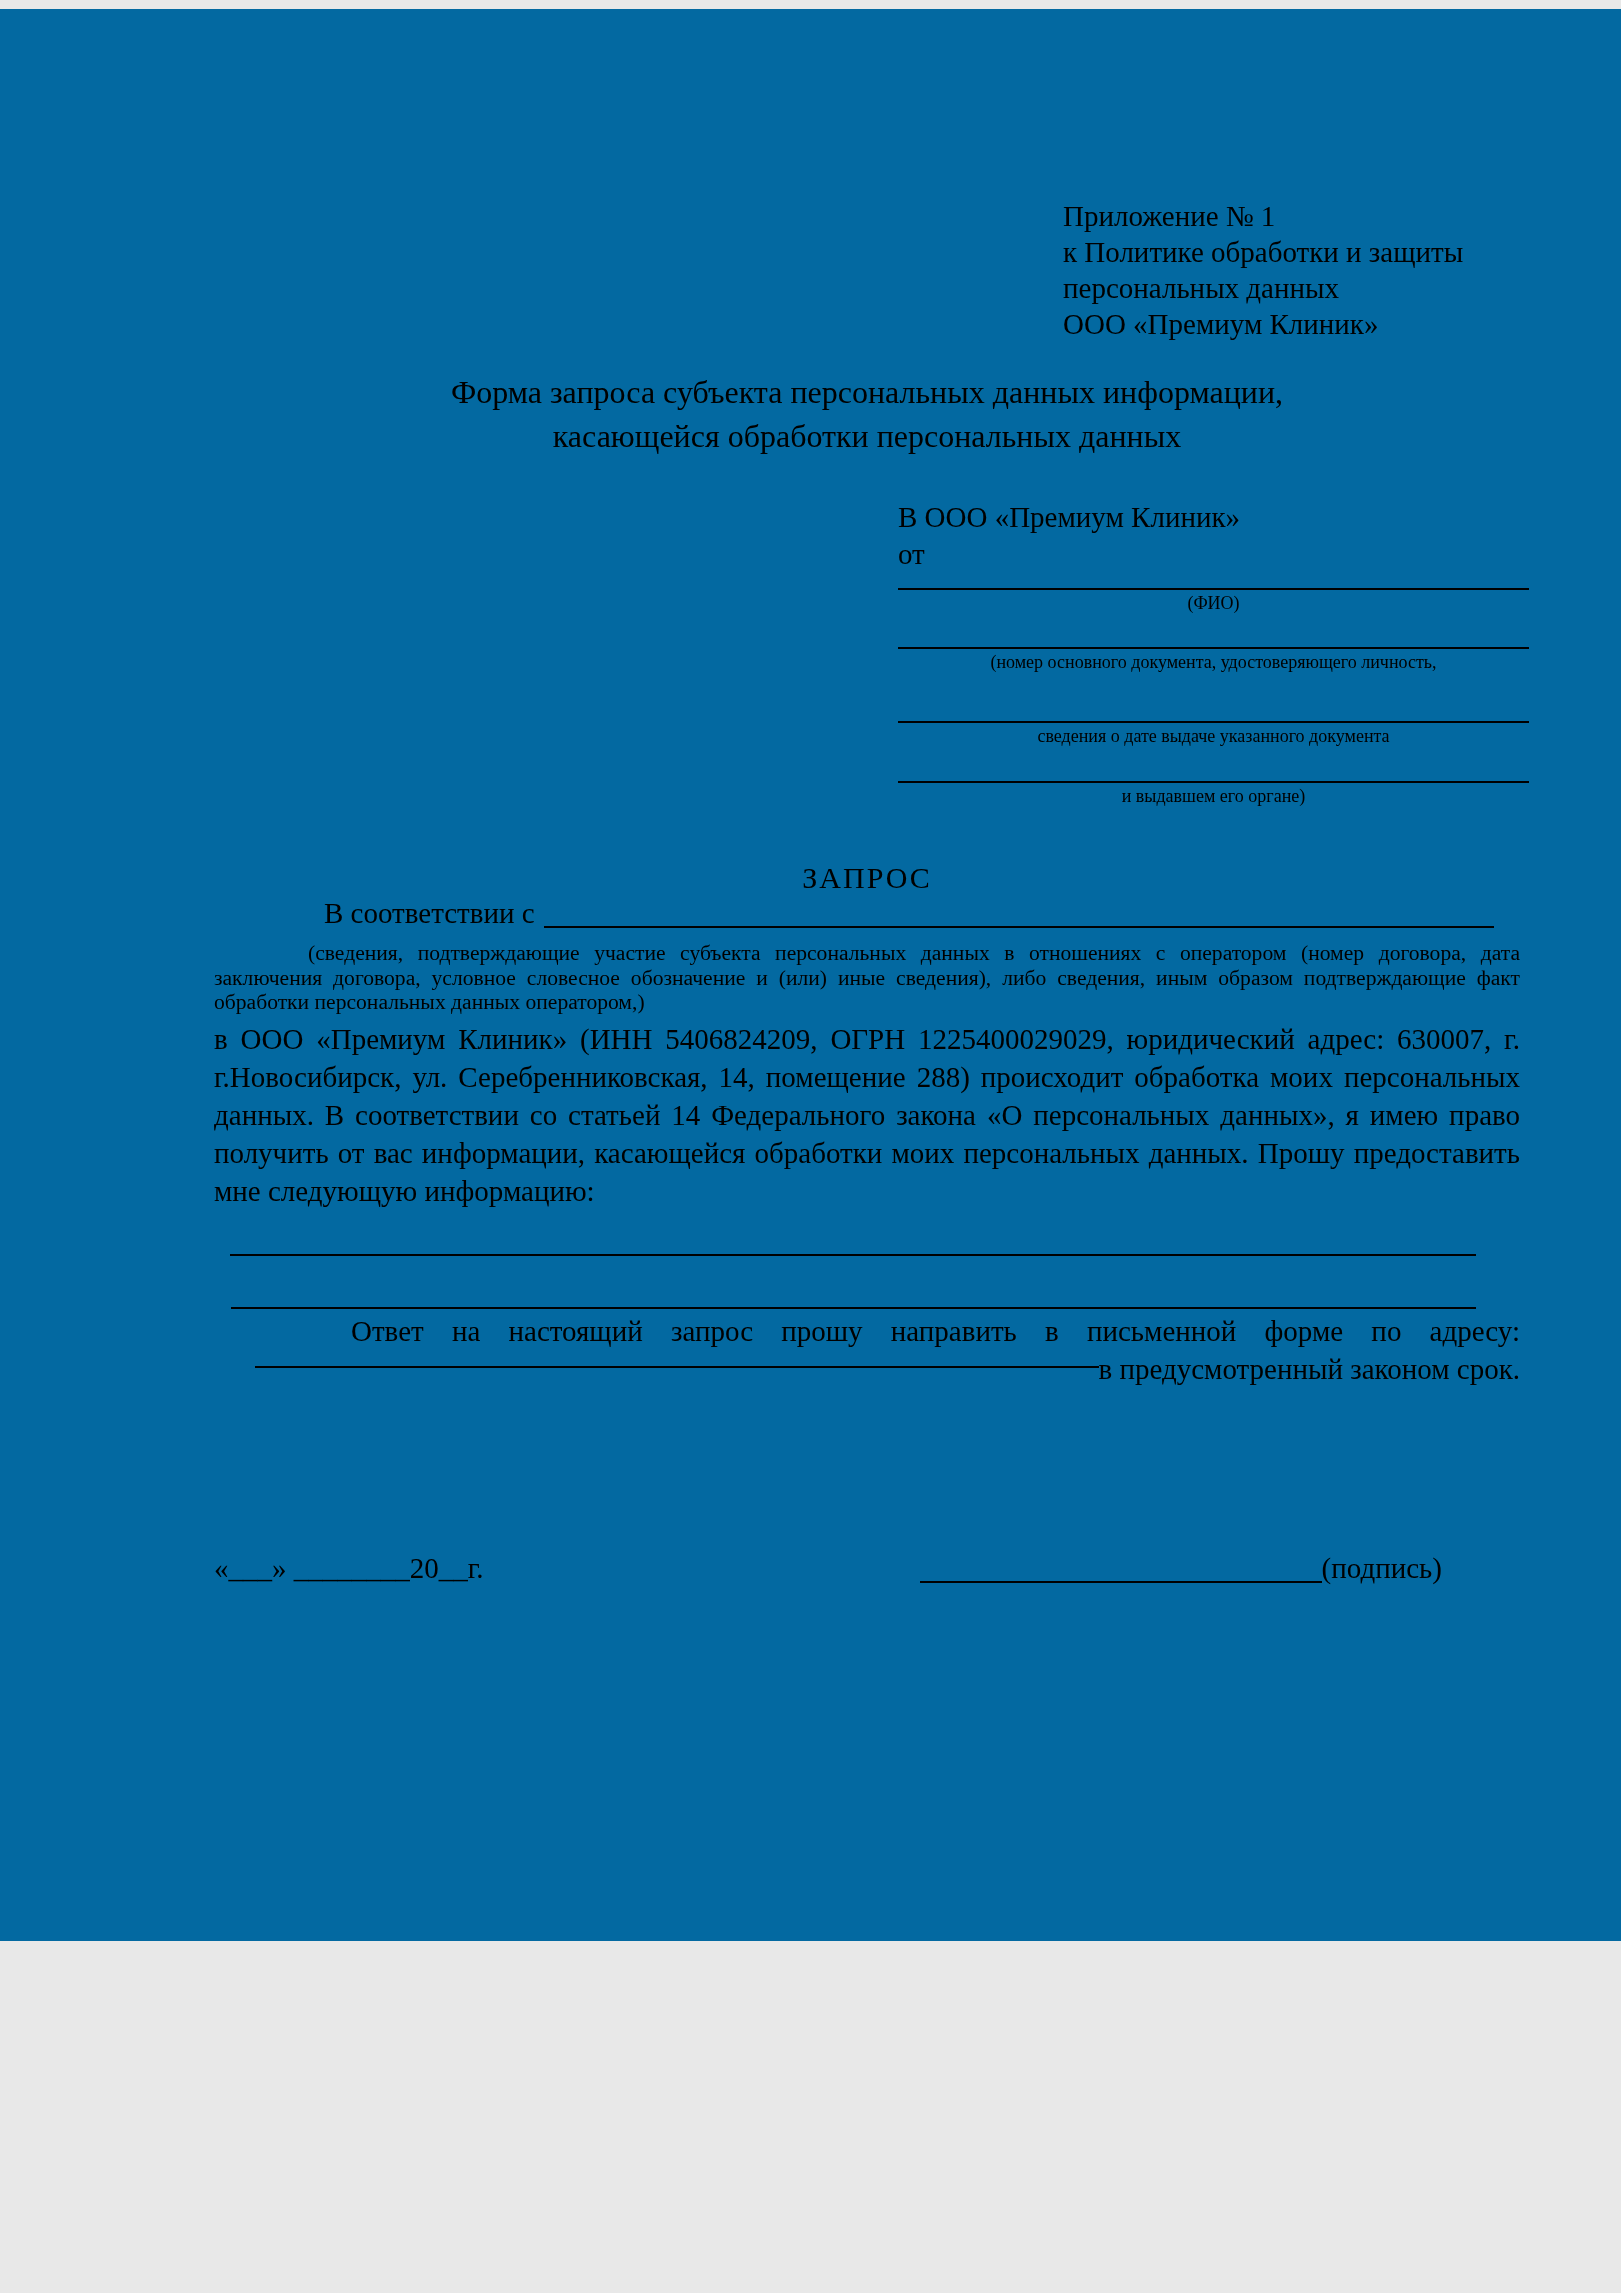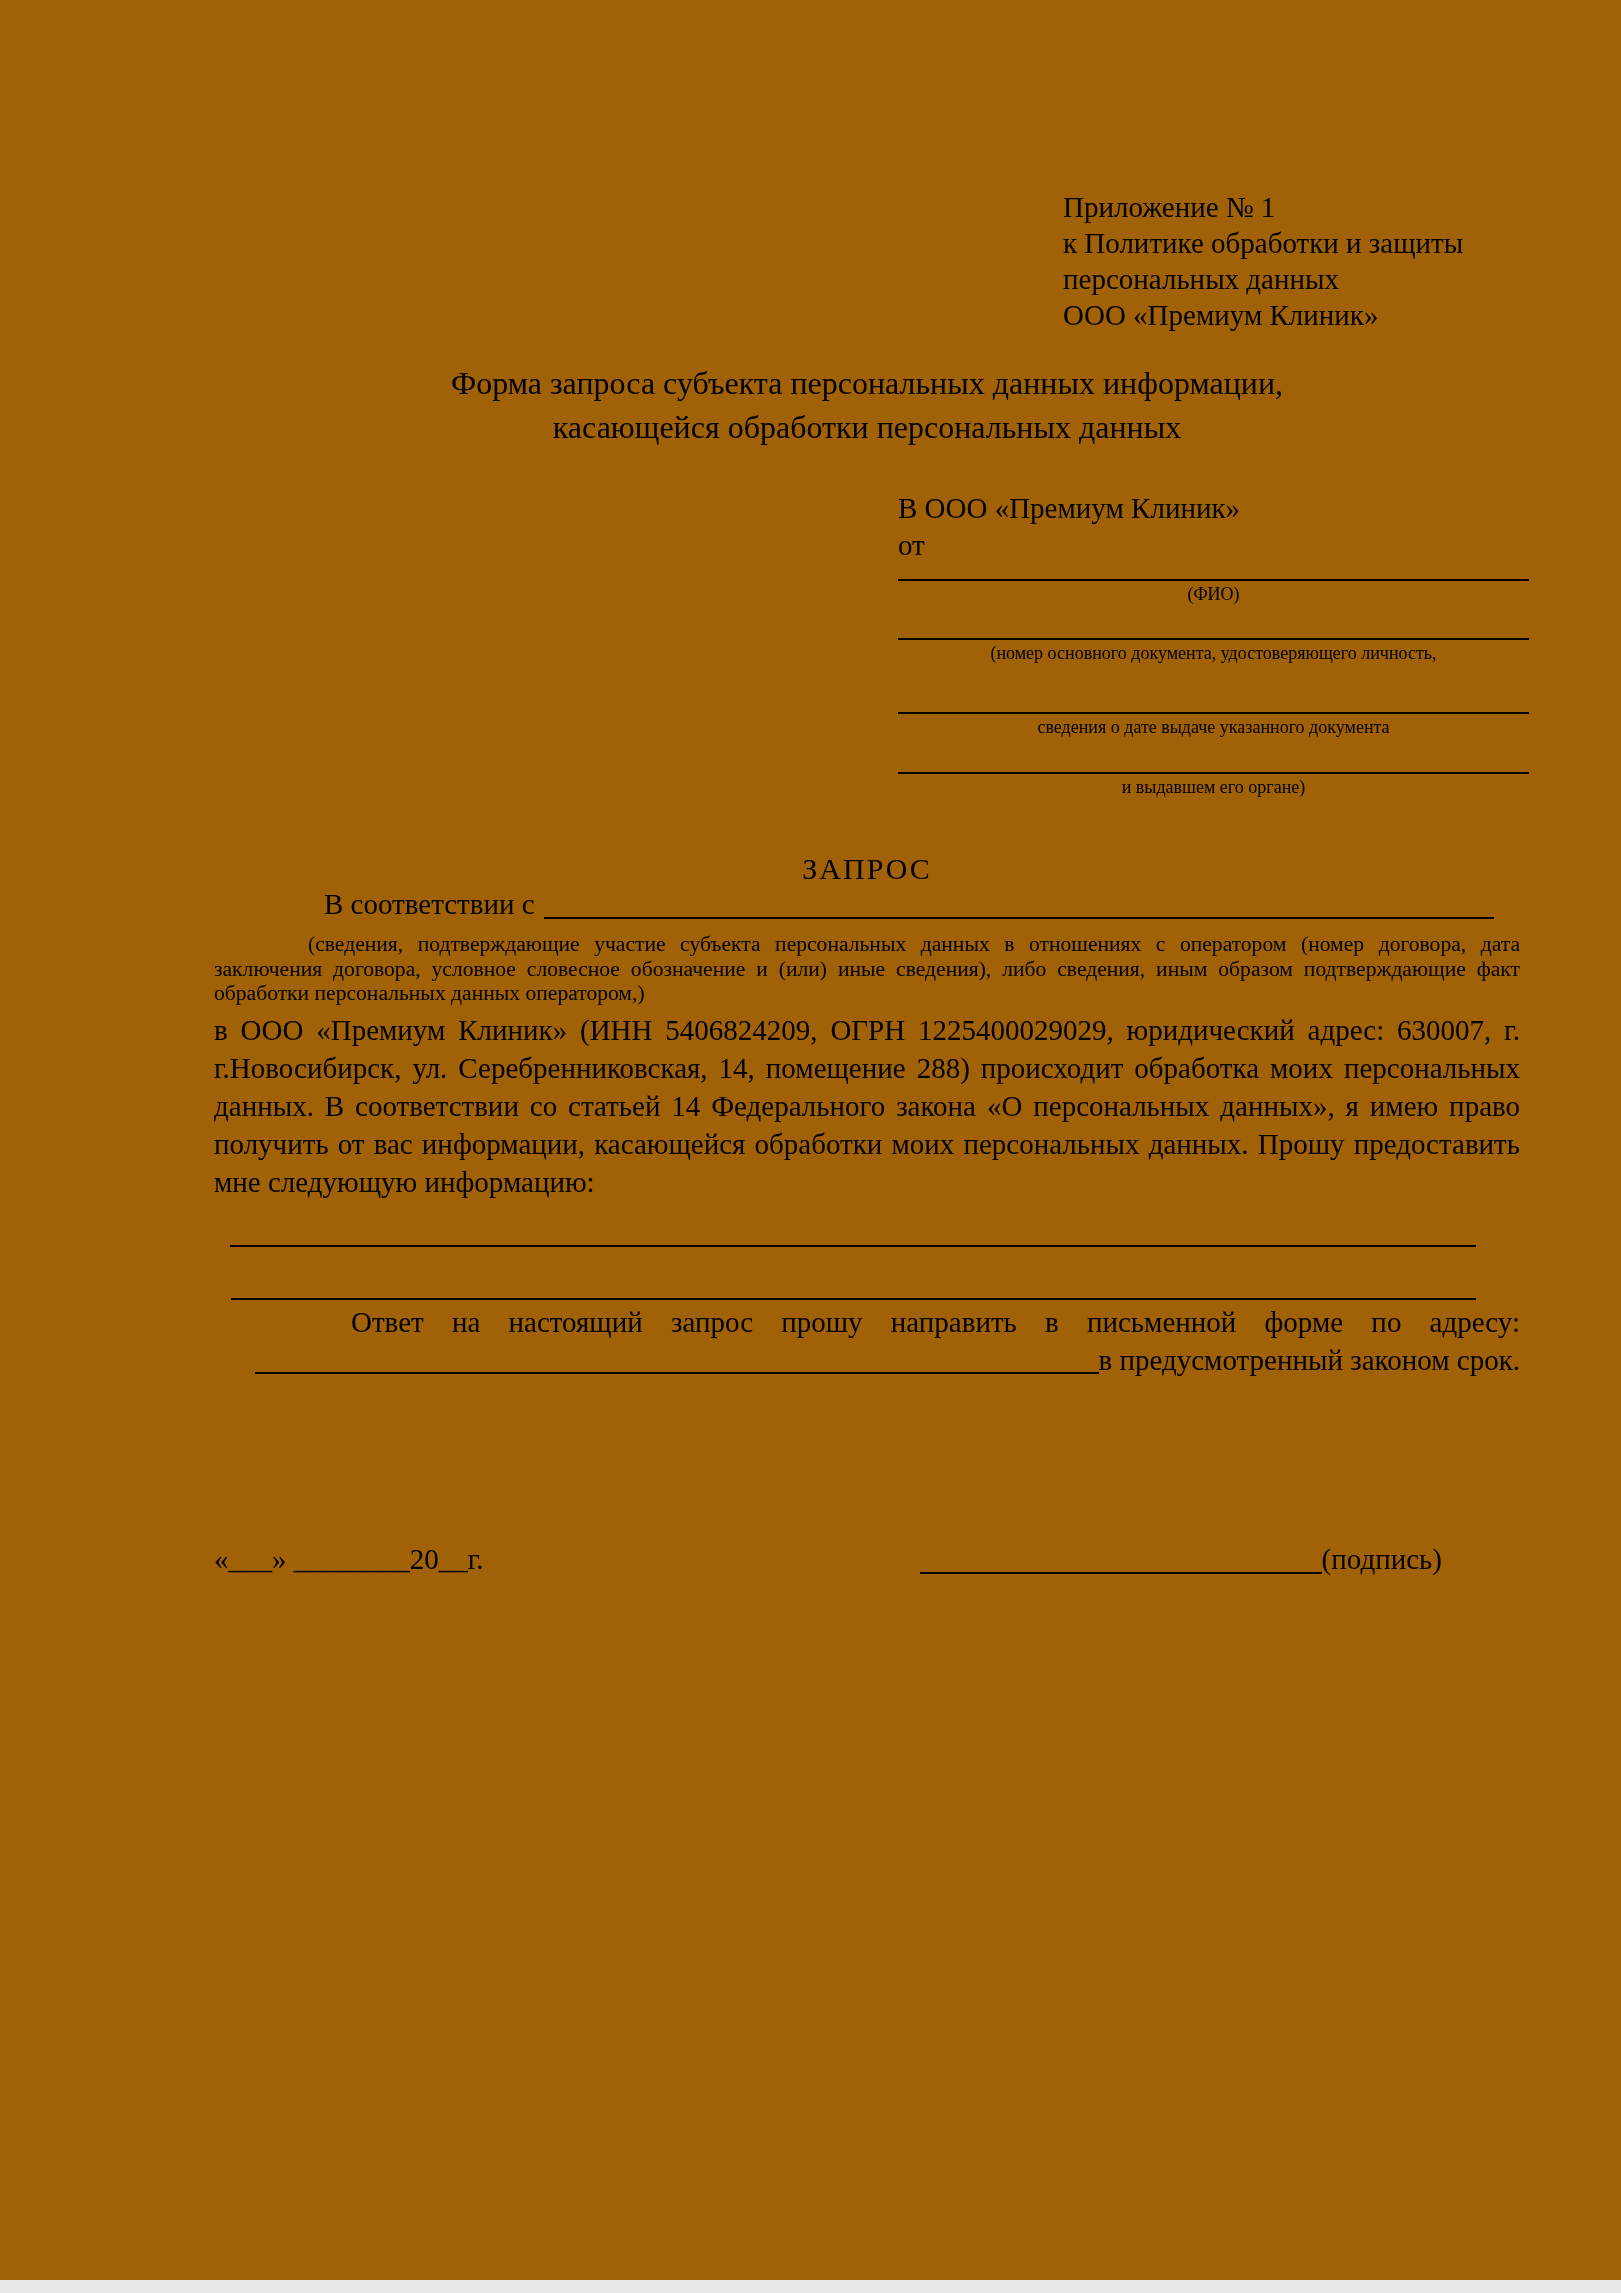--- a/index.html
+++ b/index.html
@@ -1,21 +1,21 @@
 <!DOCTYPE html>
 <html lang="ru"><head>
 <meta charset="utf-8">
 <title>Форма запроса</title>
 <style>
   html,body { margin:0; padding:0; background:#e8e8e8; }
   .page {
     position:relative;
-    width:1621px; height:2280px;
-    margin:0 auto;
-    background:#a16207;
+    width:1621px; height:1932px;
+    margin:9px auto;
+    background:#0369a1;
     color:#000000;
     font-family:"Liberation Serif","DejaVu Serif",serif;
   }
   
   .appendix {
     position:absolute; left:1063px; top:189px;
     font-size:29px; line-height:36px;
   }
   
   .doc-title {
@@ -62,21 +62,21 @@
   }
   
   .blank-1 { position:absolute; left:230px; top:1201px; width:1246px; height:44px; }
   .blank-2 { position:absolute; left:231px; top:1248px; width:1245px; height:50px; }
   
   .otvet {
     position:absolute; left:214px; top:1303px; width:1306px;
     font-size:29px; line-height:38px;
   }
   .otvet-l1 { text-align:justify; text-align-last:justify; text-indent:137px; }
-  .otvet-l2 { display:flex; align-items:flex-end; white-space:nowrap; }
+  .otvet-l2 { display:flex; align-items:center; white-space:nowrap; }
   .otvet-fill { flex:1; border-bottom:2.9px solid #000; margin:0 0 4.9px 41px; }
   
   .signature-row {
     position:absolute; left:214px; top:1540px; width:1306px;
     padding-right:78px; box-sizing:border-box;
     display:flex; align-items:flex-end;
     font-size:29px; line-height:39px; white-space:nowrap;
   }
   .sig-fill { width:402px; margin-left:auto; border-bottom:2.9px solid #000; margin-bottom:4.9px; }
 </style>

